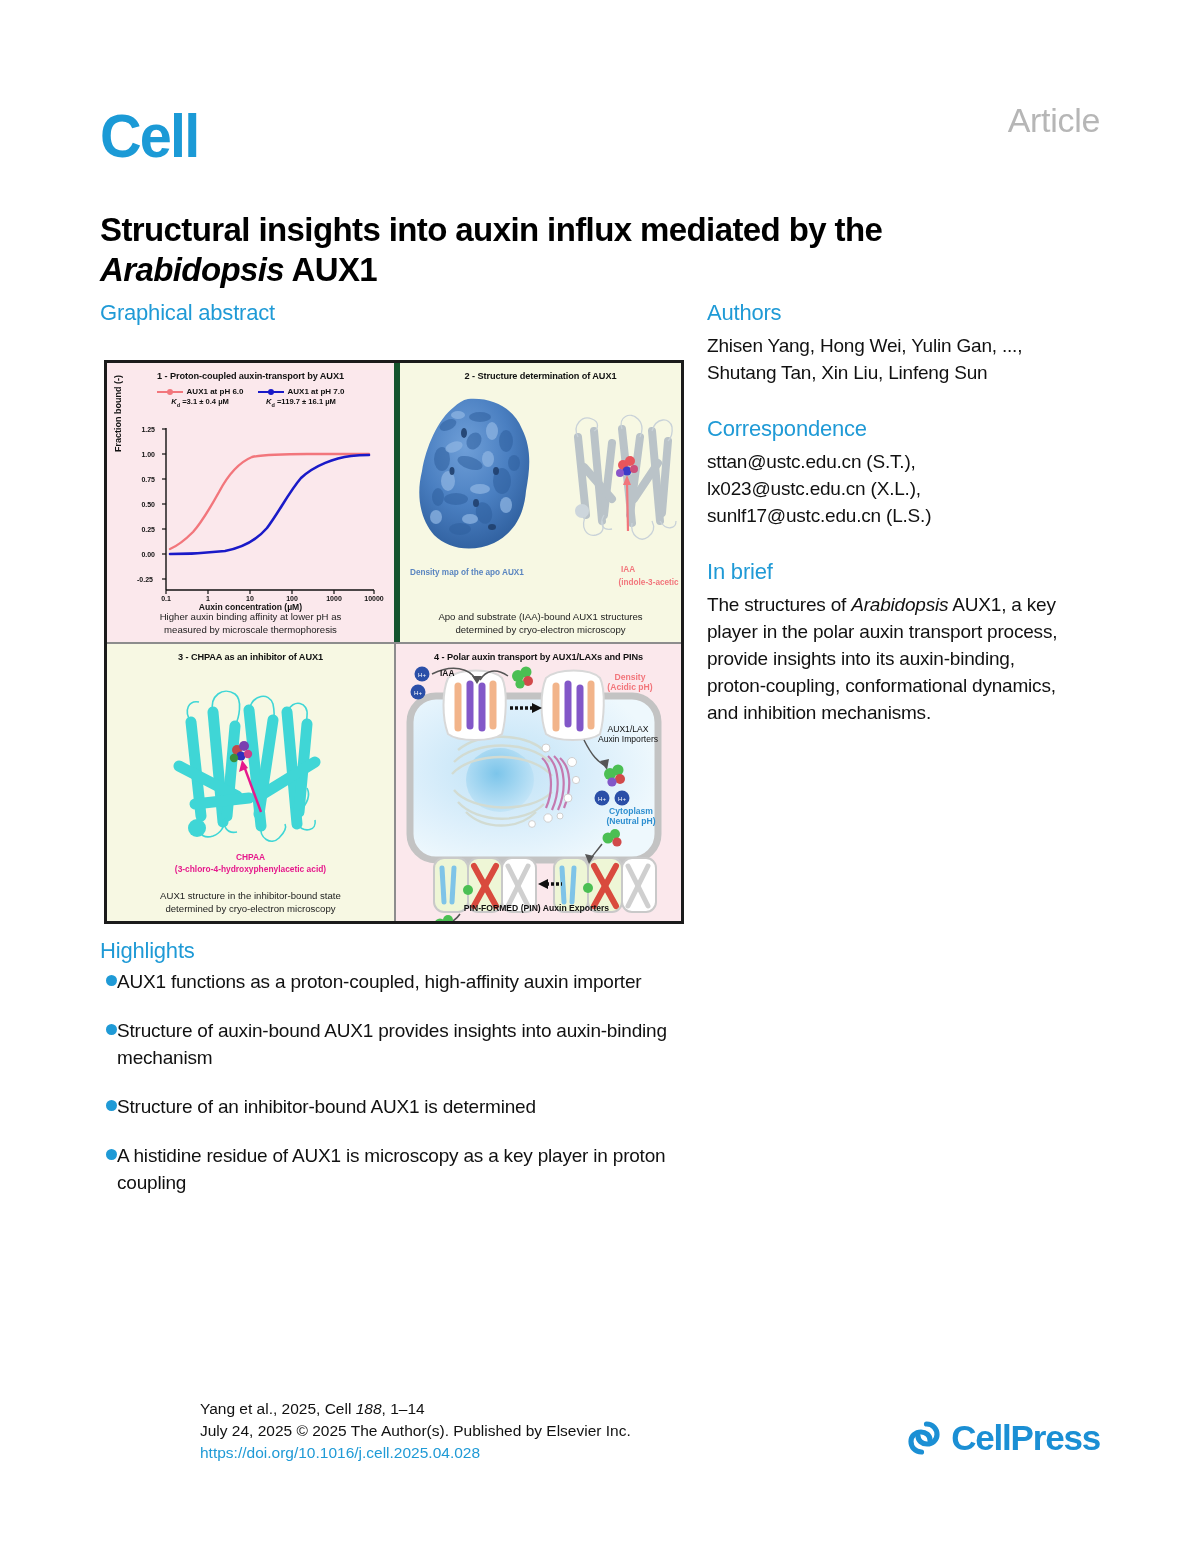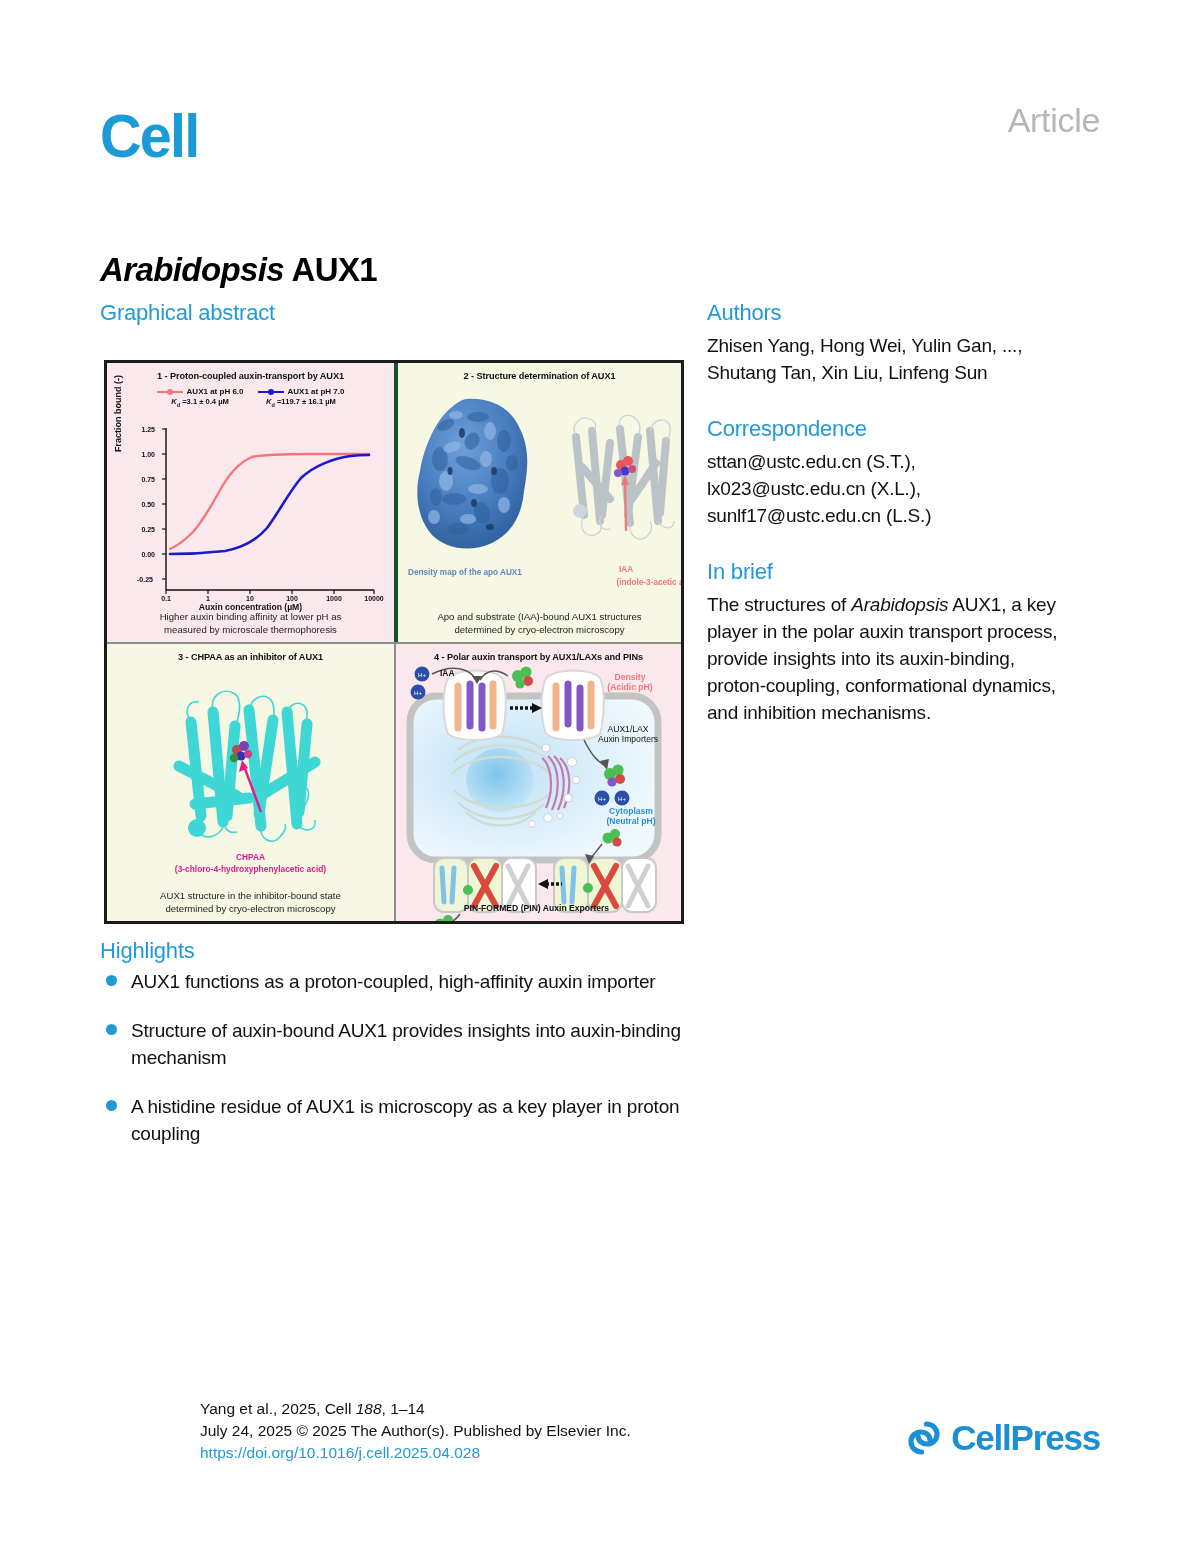--- a/index.html
+++ b/index.html
@@ -49,21 +49,21 @@
     width:580px; height:564px;
     border:3px solid #1b1b1b;
     background:#fff;
     display:grid;
     grid-template-columns:1fr 1fr;
     grid-template-rows:1fr 1fr;
   }
   .ga-panel { position:relative; overflow:hidden; }
   .pk { background:#fbe8ec; }
   .cr { background:#f7f8e3; }
-  #p2 { border-left:4px solid #14532d; }
+  #p2 { border-left:6px solid #14532d; }
   #p3 { border-top:2px solid #8d8d8d; }
   #p4 { border-left:2px solid #8d8d8d; border-top:2px solid #8d8d8d; }
 
   .ga-title {
     text-align:center; font-size:9.2px; font-weight:bold; color:#111;
     padding-top:8px; letter-spacing:-0.1px;
   }
   .ga-cap {
     position:absolute; bottom:6px; left:0; right:0;
     text-align:center; font-size:9.6px; color:#222; line-height:13px;
@@ -101,21 +101,21 @@
   }
   .ytick { position:absolute; font-size:7px; font-weight:bold; text-align:right; width:28px; }
   .xtick { position:absolute; font-size:7px; font-weight:bold; text-align:center; width:30px; }
 
   
   .blob-label { font-size:8.2px; font-weight:bold; }
 
   
   #hl-head { position:absolute; left:100px; top:938px; }
   #hl-list { position:absolute; left:100px; top:968px; width:600px; }
-  .hl-item { display:flex; gap:14px; margin-bottom:22px; }
+  .hl-item { display:flex; margin-bottom:22px; }
   .hl-dot {
     width:11px; height:11px; border-radius:50%; background:#1f9ad6;
     flex:0 0 11px; margin-top:7px; margin-left:6px;
   }
   .hl-txt { font-size:19px; line-height:27px; color:#111; letter-spacing:-0.2px; }
 
   
   #rc { position:absolute; left:707px; top:300px; width:370px; }
   #rc .sec-head { display:block; margin-bottom:6px; }
   .rc-body { font-size:19px; line-height:27px; color:#111; letter-spacing:-0.2px; }
@@ -137,21 +137,21 @@
   }
 </style>
 </head>
 <body>
 
 <div id="header">
   <div id="cell-logo">Cell</div>
   <div id="article-label">Article</div>
 </div>
 
-<h1 id="title"><br><span class="it">Arabidopsis</span><span> AUX1</span></h1>
+<h1 id="title"><span>Structural insights into auxin influx mediated by the</span><br><span class="it">Arabidopsis</span><span> AUX1</span></h1>
 
 <div id="ga-head" class="sec-head">Graphical abstract</div>
 
 <div id="ga-frame">
 
   <div class="ga-panel pk" id="p1">
     <div class="ga-title">1 - Proton-coupled auxin-transport by AUX1</div>
 
     <div class="chart-legend">
       <div class="lg lg-red">
@@ -563,20 +563,24 @@
   <div class="hl-item">
     <span class="hl-dot"></span>
     <span class="hl-txt">AUX1 functions as a proton-coupled, high-affinity auxin importer</span>
   </div>
   <div class="hl-item">
     <span class="hl-dot"></span>
     <span class="hl-txt">Structure of auxin-bound AUX1 provides insights into auxin-binding mechanism</span>
   </div>
   <div class="hl-item">
     <span class="hl-dot"></span>
+    <span class="hl-txt">Structure of an inhibitor-bound AUX1 is determined</span>
+  </div>
+  <div class="hl-item">
+    <span class="hl-dot"></span>
     <span class="hl-txt">A histidine residue of AUX1 is microscopy as a key player in proton coupling</span>
   </div>
 </div>
 
 <div id="rc">
 
   <div class="rc-block">
     <span class="sec-head">Authors</span>
     <div class="rc-body">Zhisen Yang, Hong Wei, Yulin Gan, ..., Shutang Tan, Xin Liu, Linfeng Sun</div>
   </div>

